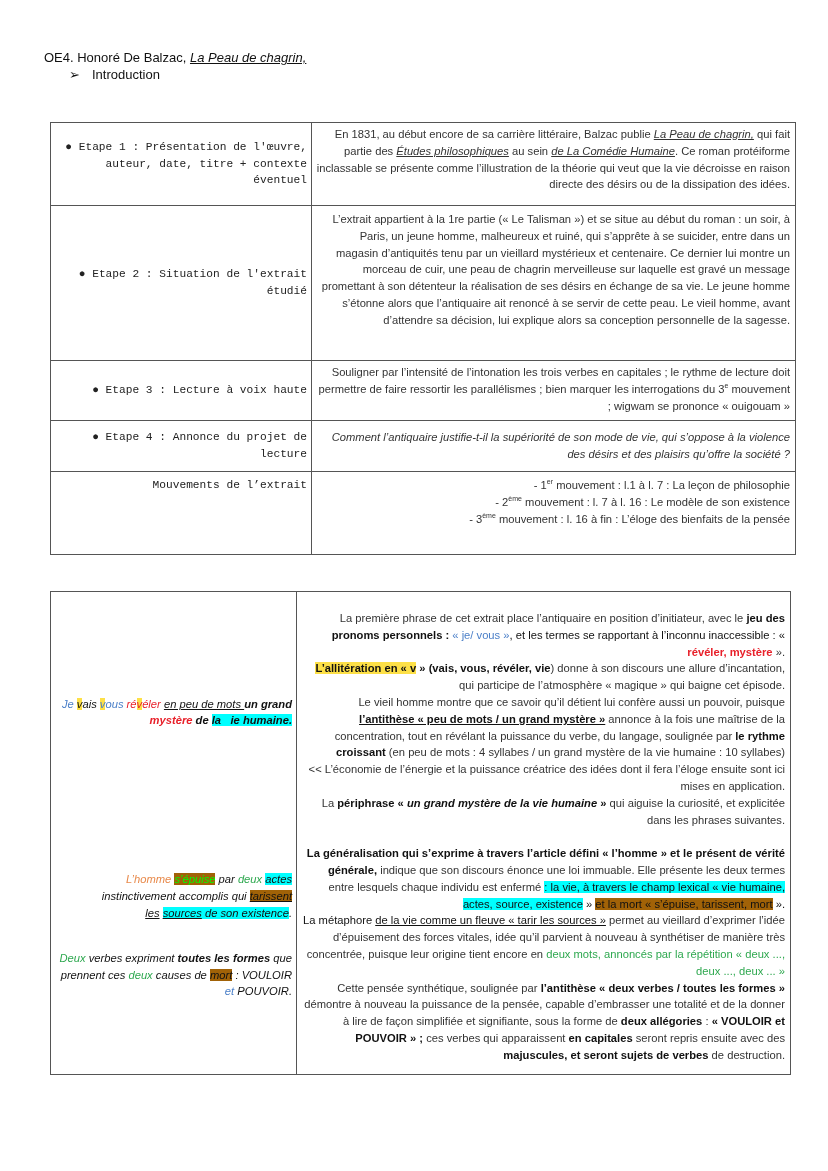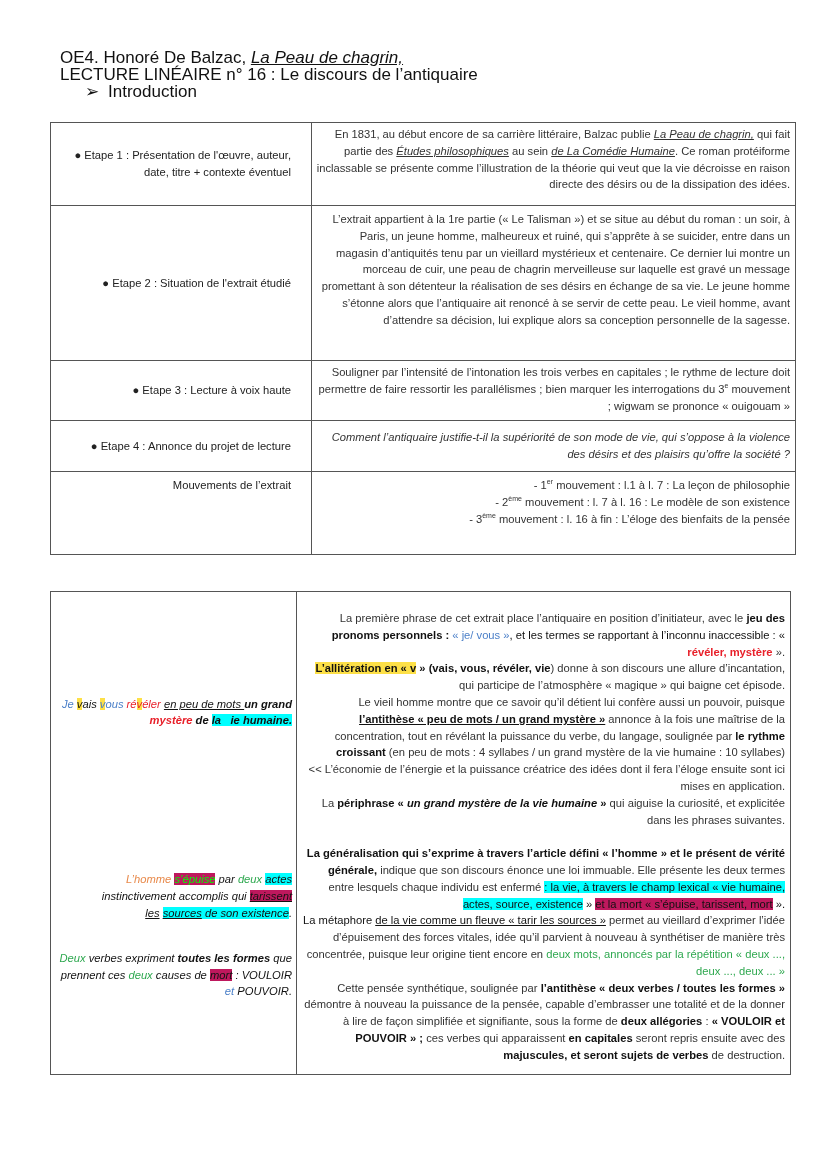--- a/index.html
+++ b/index.html
@@ -1,49 +1,48 @@
 <!DOCTYPE html>
 <html><head>
 <meta charset="utf-8">
 <style>
   * { box-sizing: border-box; margin: 0; padding: 0; }
   html, body { width: 828px; height: 1171px; background: #ffffff; }
   body { font-family: "Liberation Sans", sans-serif; color: #222; font-size: 11.2px; position: relative; overflow: hidden; }
-  .header { position: absolute; left: 60px; top: 49px; line-height: 17px; font-size: 17px; color: #111; }
+  .header { position: absolute; left: 44px; top: 49px; line-height: 17px; font-size: 13px; color: #111; }
   .header .bullet { display: inline-block; margin-left: 25px; width: 23px; }
   .u { text-decoration: underline; }
   .i { font-style: italic; }
   .b { font-weight: bold; }
   table { border-collapse: collapse; position: absolute; }
   td { border: 1px solid #555; vertical-align: top; line-height: 16.8px; text-align: right; }
   #intro { left: 50px; top: 122px; width: 746px; }
-  #intro td.left { width: 261px; padding: 4px 20px; vertical-align: middle; }
+  #intro td.left { width: 261px; padding: 4px 4px; vertical-align: middle; font-family: Liberation Mono, monospace; }
   #intro td.right { padding: 3px 5px 3px 4px; color: #333; }
   #intro tr.last td { vertical-align: top; padding-top: 5px; }
   #mvt { left: 50px; top: 591px; width: 741px; }
   #mvt td.left { width: 246px; padding: 6px 4px; }
   #mvt td.right { padding: 18px 5px 3px 4px; color: #333; }
   #mvt tr.head td { text-align: center; color: #111; padding: 0 4px; height: 17px; line-height: 16px; }
   .blue { color: #4a7fc8; }
   .red { color: #e8202a; }
   .green { color: #2ea84f; }
   .orange { color: #e8894a; margin-left: 36px; }
   .hl-y { background: #fde047; }
   .hl-c { background: #00ffff; }
-  .hl-g { background: #be185d; }
+  .hl-g { background: #a16207; }
   .dark { color: #111; }
   .sp { display: block; height: 16.8px; }
   sup { font-size: 7px; vertical-align: super; line-height: 0; }
 </style>
 </head>
 <body>
 
 <div class="header">
   <div><span>OE4. Honoré De Balzac, </span><span class="i u">La Peau de chagrin,</span></div>
-  <div>LECTURE LINÉAIRE n° 16 : Le discours de l’antiquaire</div>
   <div><span class="bullet">➢</span><span>Introduction</span></div>
 </div>
 
 <table id="intro">
   <tbody>
       <tr style="height:83px">
     <td class="left">● Etape 1 : Présentation de l'œuvre, auteur, date, titre + contexte éventuel</td>
     <td class="right"><span>En 1831, au début encore de sa carrière littéraire, Balzac publie </span><span class="i u">La Peau de chagrin,</span><span> qui fait partie des </span><span class="i u">Études philosophiques</span><span> au sein </span><span class="i u">de La Comédie Humaine</span><span>. Ce roman protéiforme inclassable se présente comme l’illustration de la théorie qui veut que la vie décroisse en raison directe des désirs ou de la dissipation des idées.</span></td>
   </tr>
   <tr style="height:155px">

